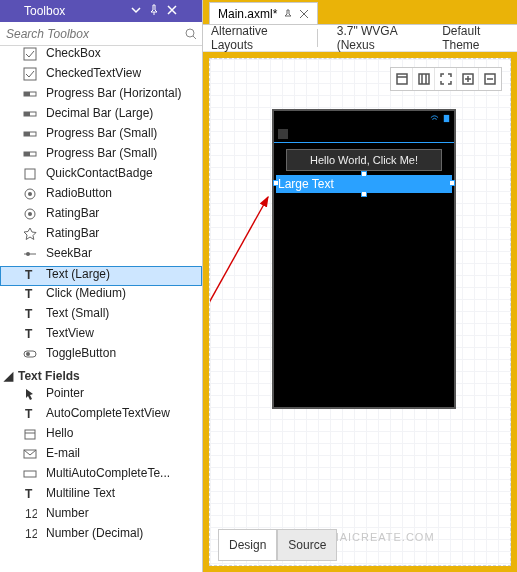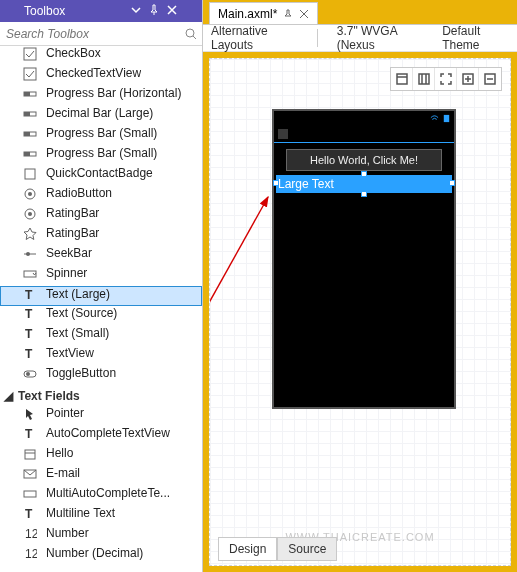--- a/index.html
+++ b/index.html
@@ -53,21 +53,21 @@
 .sel-widget { margin: 0 2px; height: 18px; background: #2aa1ff; color: #fff; font-size: 11px; padding-left: 2px; line-height: 18px; position: relative; }
 .sel-widget .handle { position: absolute; width: 6px; height: 6px; background: #fff; border: 1px solid #2aa1ff; }
 .sel-widget .hL { left: -3px; top: 5px; }
 .sel-widget .hR { right: -3px; top: 5px; }
 .sel-widget .hT { left: 50%; top: -4px; margin-left: -3px; }
 .sel-widget .hB { left: 50%; bottom: -4px; margin-left: -3px; }
 
 .arrow { position: absolute; pointer-events: none; left: 0; top: 0; }
 
 .bottom-tabs { position: absolute; left: 8px; bottom: 4px; display: flex; }
-.bottom-tabs .bt { border: 1px solid #c9c9c9; background: #fff; height: 24px; padding: 0 10px; display: flex; align-items: center; color: #333; }
+.bottom-tabs .bt { border: 1px solid #c9c9c9; background: #fff; height: 32px; padding: 0 10px; display: flex; align-items: center; color: #333; }
 .bottom-tabs .bt.inactive { background: #eaeaea; }
 
 .watermark { position: absolute; left: 50%; bottom: 22px; transform: translateX(-50%); color: #c8c8c8; letter-spacing: 1px; font-size: 11px; }
 </style>
 </head>
 <body>
 
 <div class="root">
 
   <div class="toolbox">
@@ -183,44 +183,35 @@
         </div>
         <div class="tb-item">
           <span class="ico">
             <svg viewBox="0 0 14 14">
               <line x1="1" y1="7" x2="13" y2="7" stroke="#666"></line>
               <circle cx="5" cy="7" r="2" fill="#666"></circle>
             </svg>
           </span>
           <span class="lbl">SeekBar</span>
         </div>
-        <div class="tb-item">
-          <span class="ico">
-            <svg viewBox="0 0 14 14">
-              <rect x="1" y="4" width="12" height="6" fill="none" stroke="#666"></rect>
-              <path d="M10 6l1.5 2L13 6" fill="none" stroke="#666"></path>
-            </svg>
-          </span>
-          <span class="lbl">Spinner</span>
-        </div>
         <div class="tb-item selected">
           <span class="ico">
             <svg viewBox="0 0 14 14">
               <text x="2" y="11" font-size="10" font-weight="bold" fill="#333">T</text>
             </svg>
           </span>
           <span class="lbl">Text (Large)</span>
         </div>
         <div class="tb-item">
           <span class="ico">
             <svg viewBox="0 0 14 14">
               <text x="2" y="11" font-size="10" font-weight="bold" fill="#333">T</text>
             </svg>
           </span>
-          <span class="lbl">Text (Source)</span>
+          <span class="lbl">Click (Medium)</span>
         </div>
         <div class="tb-item">
           <span class="ico">
             <svg viewBox="0 0 14 14">
               <text x="2" y="11" font-size="10" font-weight="bold" fill="#333">T</text>
             </svg>
           </span>
           <span class="lbl">Text (Small)</span>
         </div>
         <div class="tb-item">

